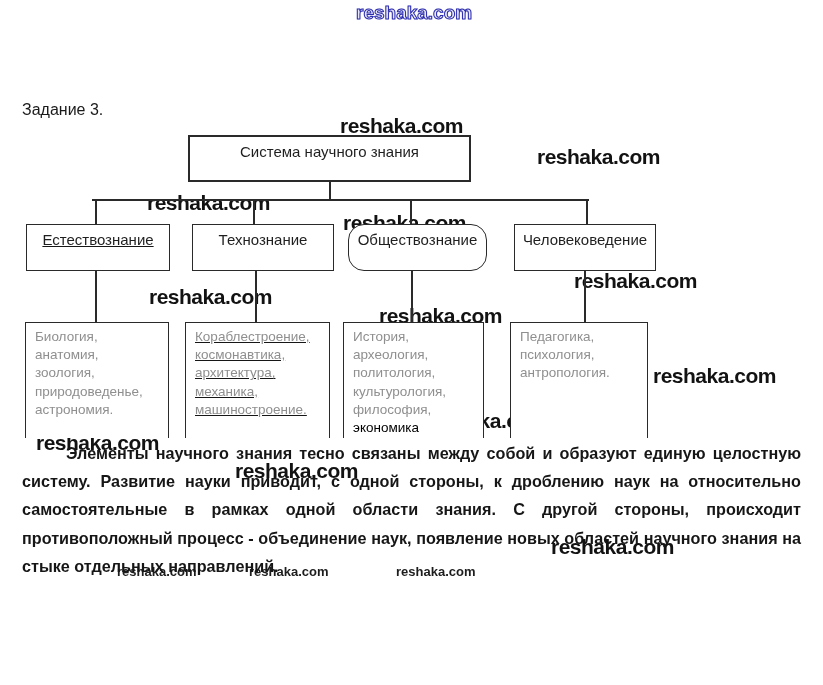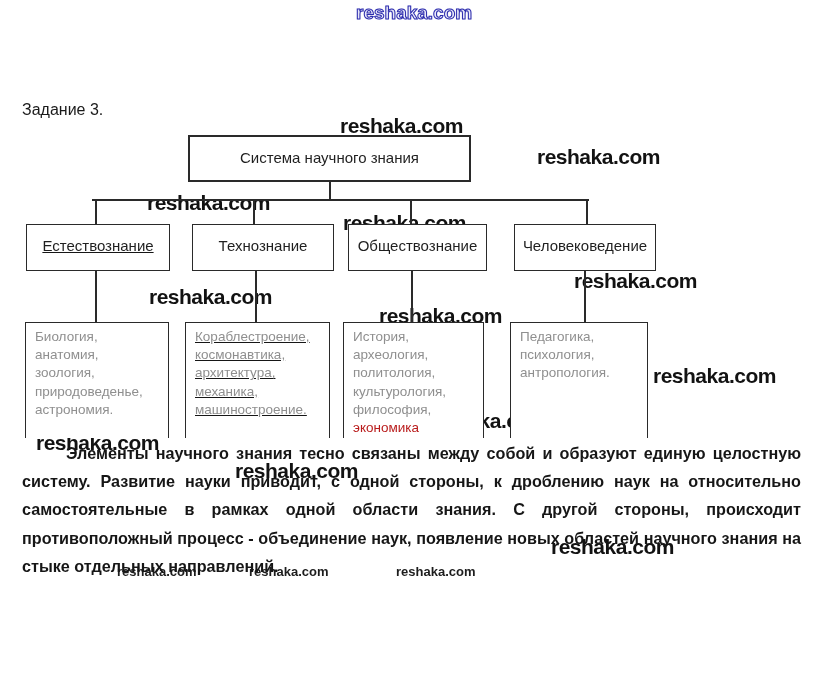--- a/index.html
+++ b/index.html
@@ -17,32 +17,32 @@
     font-size:19px;color:#e8e8f8;-webkit-text-stroke:1px #2d2dae;
     text-shadow:0 0 1px #2d2dae;letter-spacing:0;
   }
   
   .node{
     position:absolute;box-sizing:border-box;background:#ffffff;
     border:1.5px solid #2a2a2a;text-align:center;
   }
   .node-root{border-width:2px;}
   .node-label{
-    display:block;padding-top:12px;font-size:15px;color:#1f1f1f;line-height:1.2;
+    display:block;padding-top:6px;font-size:15px;color:#1f1f1f;line-height:1.2;
   }
   .leaf{
     position:absolute;box-sizing:border-box;background:#ffffff;
     border:1.5px solid #2a2a2a;border-bottom:none;
   }
   .leaf-list{
     padding:5px 2px 0 9px;font-size:13.5px;line-height:18.2px;color:#8f8f8f;
     text-align:left;
   }
   .leaf-line{display:block;white-space:nowrap;}
-  .leaf-line.dark{color:#b91c1c;}
+  .leaf-line.dark{color:#000000;}
   
   .cline{position:absolute;background:#2a2a2a;}
   
   .task-label{position:absolute;left:22px;top:101px;font-size:16px;color:#1a1a1a;}
   .doc-text{
     position:absolute;left:22px;top:439px;width:779px;
     font-size:16.2px;line-height:28.2px;font-weight:600;color:#161616;
     text-align:justify;
   }
   .doc-text p{margin:0;text-indent:44px;}
@@ -81,21 +81,21 @@
   <div class="cline" style="left:253px;top:199px;width:2px;height:26px;"></div>
   <div class="cline" style="left:410px;top:199px;width:2px;height:26px;"></div>
   <div class="cline" style="left:586px;top:199px;width:2px;height:26px;"></div>
 
   <div class="node" style="left:26px;top:224px;width:144px;height:47px;text-decoration:underline;">
     <span class="node-label">Естествознание</span>
   </div>
   <div class="node" style="left:192px;top:224px;width:142px;height:47px;">
     <span class="node-label">Технознание</span>
   </div>
-  <div class="node" style="left:348px;top:224px;width:139px;height:47px;">
+  <div class="node" style="left:348px;top:224px;width:139px;height:47px;border-radius:16px;">
     <span class="node-label">Обществознание</span>
   </div>
   <div class="node" style="left:514px;top:224px;width:142px;height:47px;">
     <span class="node-label">Человековедение</span>
   </div>
 
   <div class="cline" style="left:95px;top:271px;width:2px;height:51px;"></div>
   <div class="cline" style="left:255px;top:271px;width:2px;height:51px;"></div>
   <div class="cline" style="left:411px;top:271px;width:2px;height:51px;"></div>
   <div class="cline" style="left:584px;top:271px;width:2px;height:51px;"></div>

